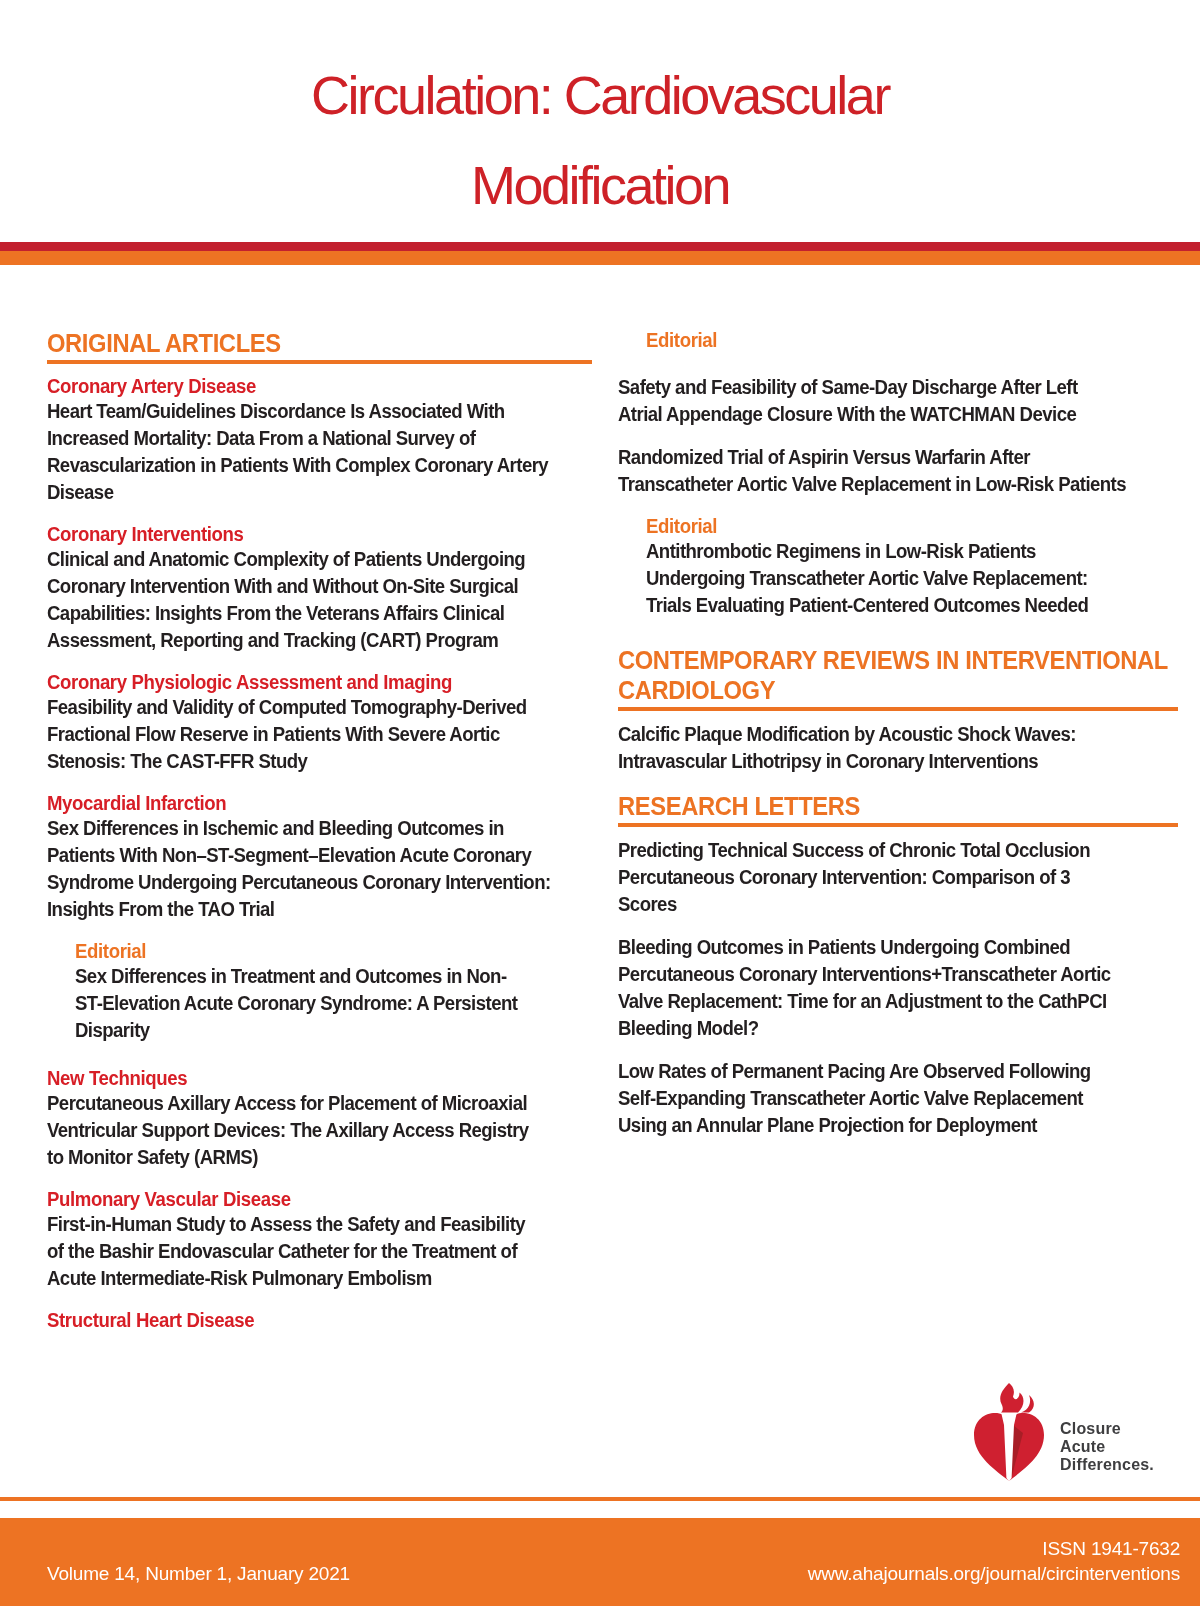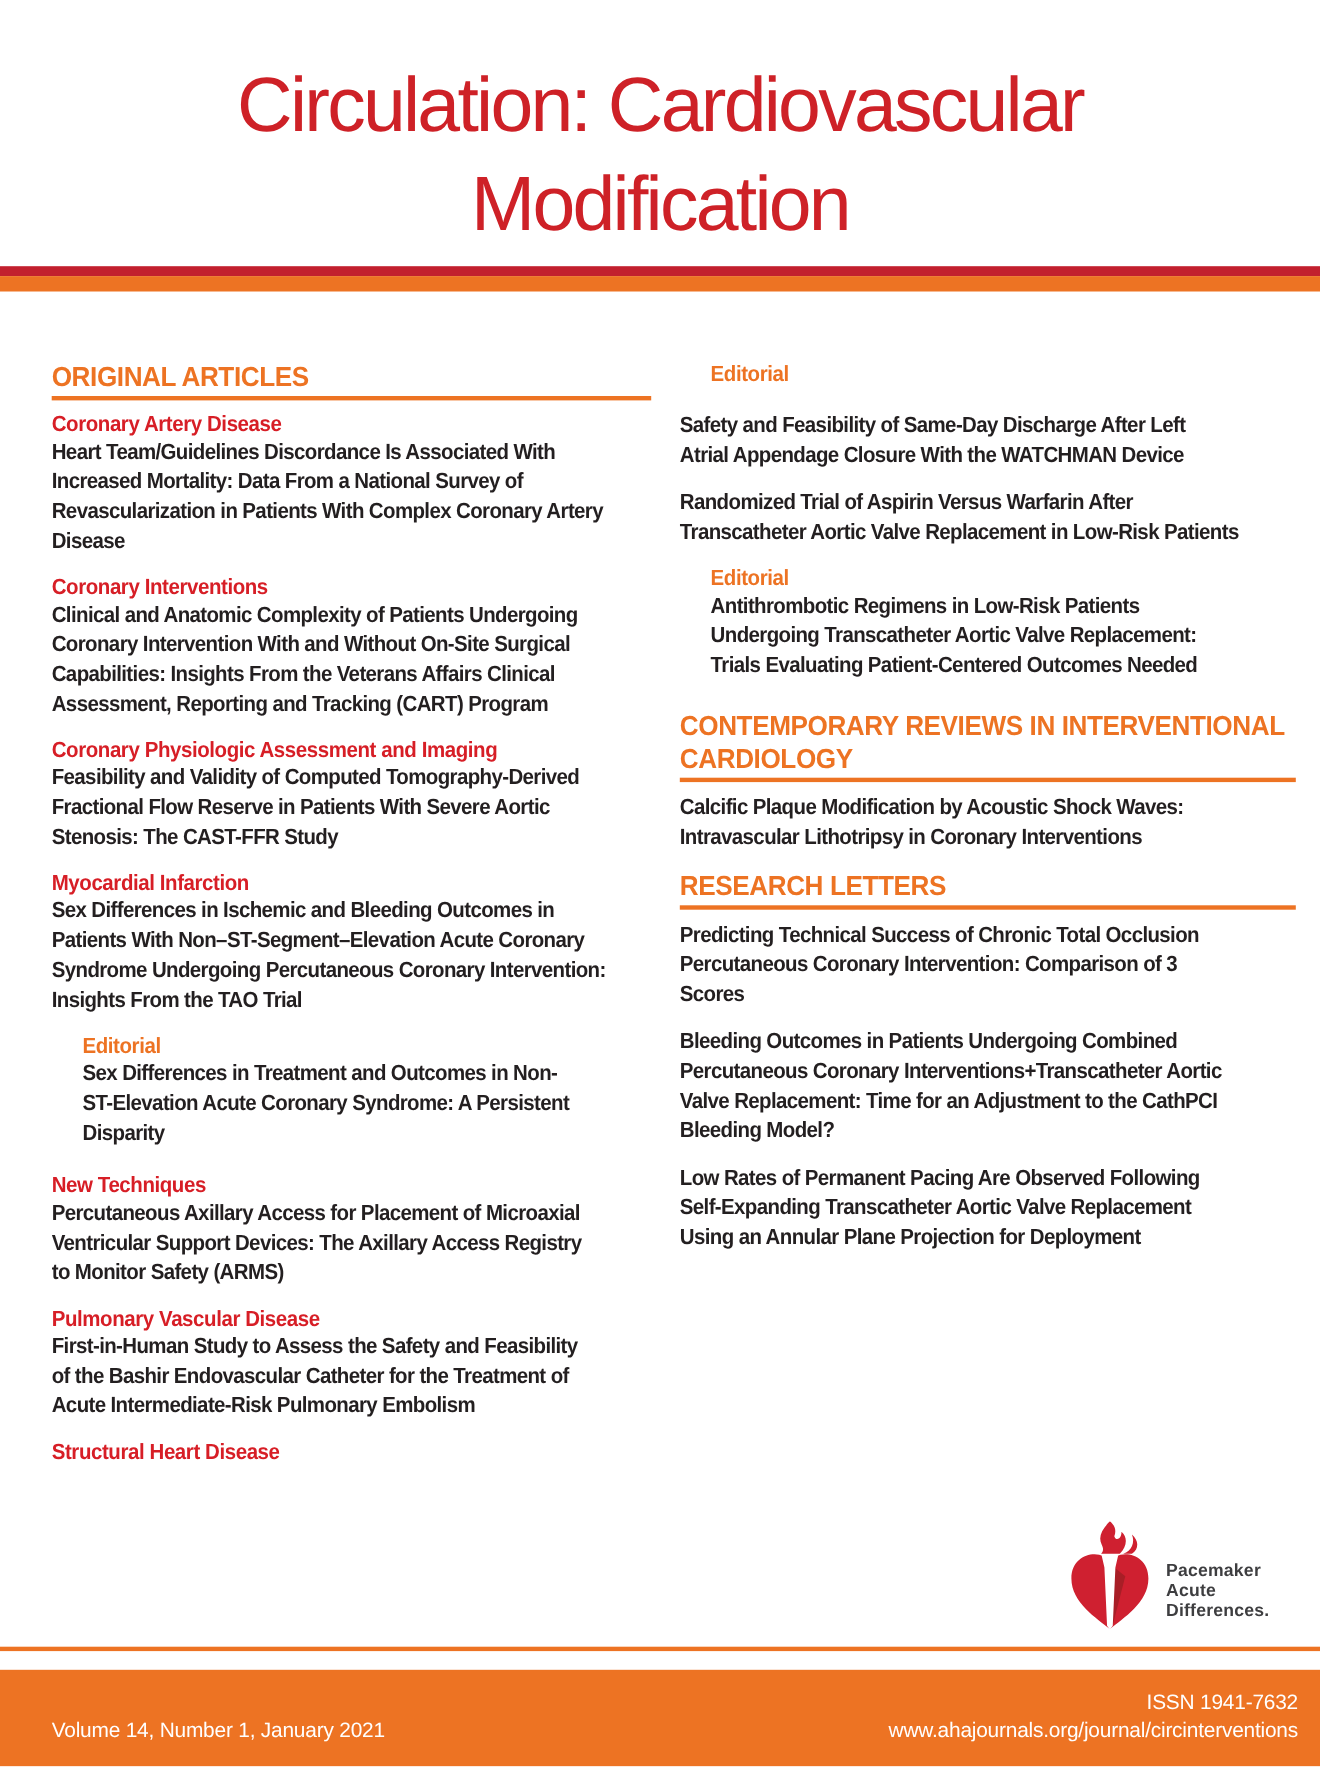--- a/index.html
+++ b/index.html
@@ -17,21 +17,21 @@
   .page{
     position:relative;
     width:1200px;height:1606px;
     overflow:hidden;
     background:#fff;
     font-family:"Liberation Sans","DejaVu Sans",sans-serif;
   }
   
   .masthead{padding-top:50px;text-align:center;}
   .masthead-line{
-    font-size:70px;line-height:90px;font-weight:400;
+    font-size:54px;line-height:90px;font-weight:400;
     letter-spacing:-2.5px;color:var(--title-red);
   }
   .bar-red{height:9px;background:var(--bar-red);margin-top:12px;}
   .bar-orange{height:14px;background:var(--orange);}
   
   .columns{
     display:flex;
     margin-top:63px;
     padding:0 22px 0 47px;
     box-sizing:border-box;
@@ -244,21 +244,21 @@
       <path fill="var(--logo-red-dark)" d="M40 42 L50 50 L39 93 L37 96.5 Z"></path>
 
       <path fill="#FFFFFF" d="M28.5 31 L43.5 31 L41 42 L38.6 95 L36 98.5 L33.4 95 L31 42 Z"></path>
 
       <path fill="var(--logo-red)" d="M36 0 C 29 7, 25 14, 28.5 21 C 30.5 25, 30 27.5, 28 29.5
         L 45 29.5 C 51.5 23, 52.5 14.5, 46.5 9.5 C 46.8 16, 41.5 18.5, 40 13.5
         C 42.5 7, 39.5 3, 36 0 Z"></path>
       <path fill="var(--logo-red)" d="M48 29.5 C 56 27, 59 19, 56 12 C 62 17, 63 25, 56 29.5 Z"></path>
     </svg>
     <div class="aha-text" data-name="aha-logo-text">
-      <div data-name="aha-logo-text-line">Pacemaker</div>
+      <div data-name="aha-logo-text-line">Closure</div>
       <div data-name="aha-logo-text-line">Acute</div>
       <div data-name="aha-logo-text-line">Differences.</div>
     </div>
   </div>
 
   <div class="footer-rule" data-name="footer-divider-rule"></div>
   <footer class="footer-bar" data-name="footer-bar">
     <div class="footer-left" data-name="issue-info">Volume 14, Number 1, January 2021</div>
     <div class="footer-right" data-name="footer-publication-info">
       <div data-name="issn-number">ISSN 1941-7632</div>

